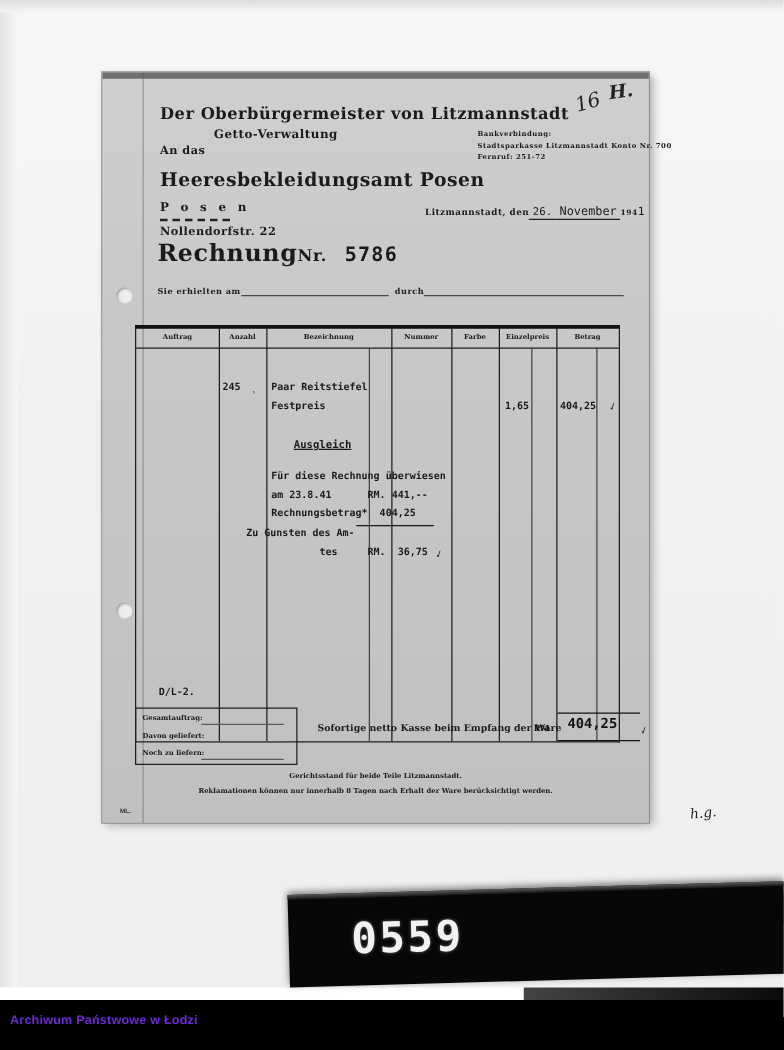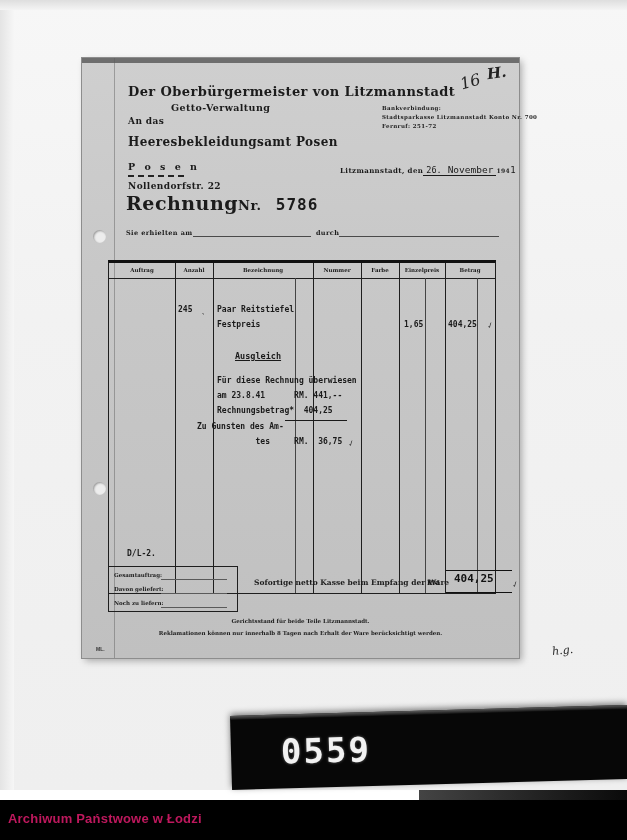--- a/index.html
+++ b/index.html
@@ -32,21 +32,21 @@
   .hole{position:absolute;width:13px;height:13px;border-radius:50%;
         background:#ededed;box-shadow:inset 1px 1px 2px rgba(0,0,0,.35);}
 
   
   .ink{position:absolute;color:#1b1b1b;white-space:pre;}
   .frak{font-family:"DejaVu Serif",serif;font-weight:bold;letter-spacing:.4px;}
 
   .letterhead{left:46px;top:26px;font-size:13px;}
   .subhead{left:74px;top:44px;font-size:9.5px;margin-left:15px;}
   .anDas{left:46px;top:58px;font-size:9px;}
-  .recipient{left:46px;top:77px;font-size:12px;}
+  .recipient{left:46px;top:77px;font-size:15px;}
   .city{left:46px;top:103px;font-size:9.5px;letter-spacing:3px;}
   .cityrule{position:absolute;left:46px;top:117px;width:56px;
         border-top:2px dashed #222;}
   .street{left:46px;top:123px;font-size:9px;}
 
   .bankTitle{left:300px;top:47px;font-size:5.5px;}
   .bankLine{left:300px;top:56px;font-size:5.5px;}
   .bankFon{left:300px;top:65px;font-size:5.5px;}
 
   .dateline{left:258px;top:106px;font-size:7px;}
@@ -114,21 +114,21 @@
       background:#070707;transform:rotate(-1.6deg);transform-origin:left top;
       box-shadow:0 -2px 6px rgba(0,0,0,.5);}
   .strip-hi{position:absolute;left:0;top:0;width:100%;height:4px;
       background:linear-gradient(180deg,#5a5a5a,#111);}
   .led{position:absolute;left:50px;top:18px;display:flex;gap:14px;}
   .digit{font-family:"DejaVu Sans Mono",monospace;font-size:34px;font-weight:bold;
       color:#f2f2f2;letter-spacing:2px;line-height:38px;
       text-shadow:0 0 3px rgba(255,255,255,.4);}
 
   .archbar{position:absolute;left:0;top:800px;width:627px;height:40px;background:#000;}
-  .archtxt{position:absolute;left:8px;top:811px;color:#be185d;font-size:13px;
+  .archtxt{position:absolute;left:8px;top:811px;color:#6d28d9;font-size:10px;
       font-family:"Liberation Sans",sans-serif;font-weight:bold;letter-spacing:.2px;}
   .whitegap{position:absolute;left:0;top:790px;width:627px;height:10px;background:#fff;}
   .blackR{position:absolute;left:419px;top:790px;width:208px;height:10px;
       background:linear-gradient(90deg,#444,#0a0a0a);}
 </style>
 </head>
 <body>
 
 <div id="scan">
 

